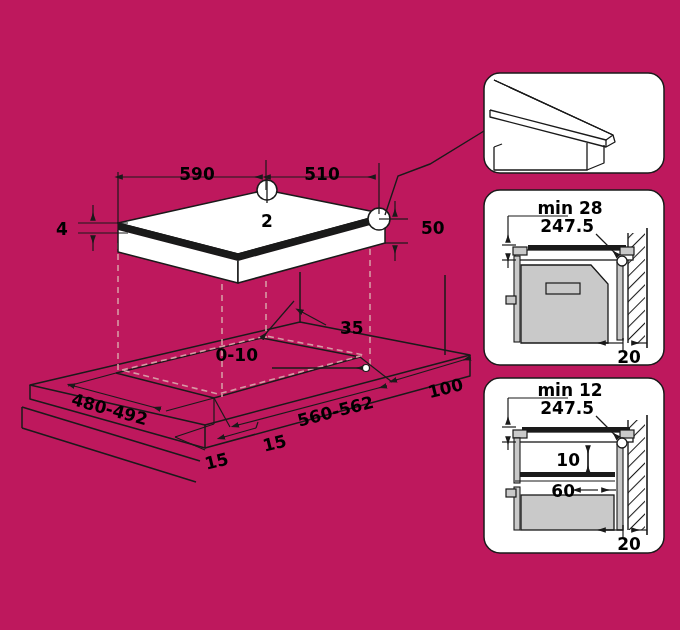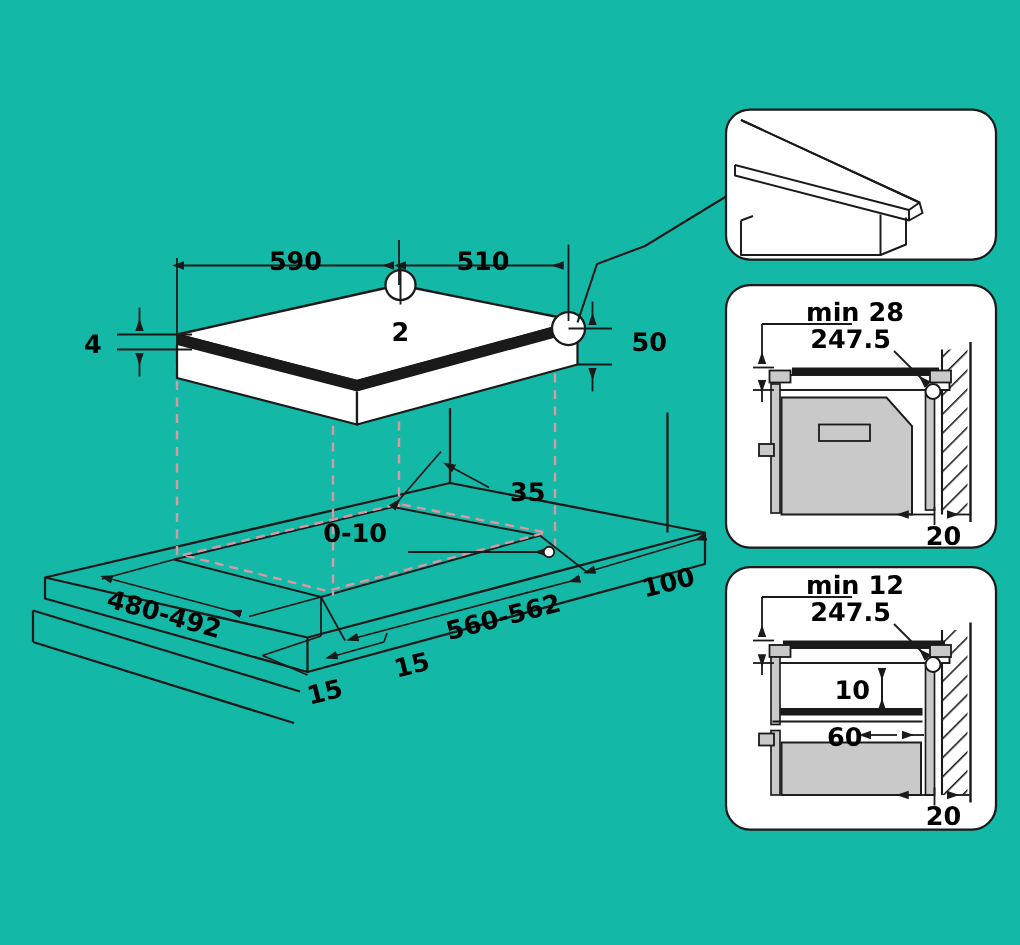--- a/index.html
+++ b/index.html
@@ -11,21 +11,21 @@
     width: 680px;
     height: 630px;
     font-family: "DejaVu Sans", sans-serif;
     overflow: hidden;
     position: relative;
   }
   #root {
     position: relative;
     width: 680px;
     height: 630px;
-    background: #14b8a6;
+    background: #be185d;
   }
   svg.diagram {
     position: absolute;
     left: 0;
     top: 0;
     width: 680px;
     height: 630px;
   }
   .dim-text {
     font-family: "DejaVu Sans", sans-serif;

